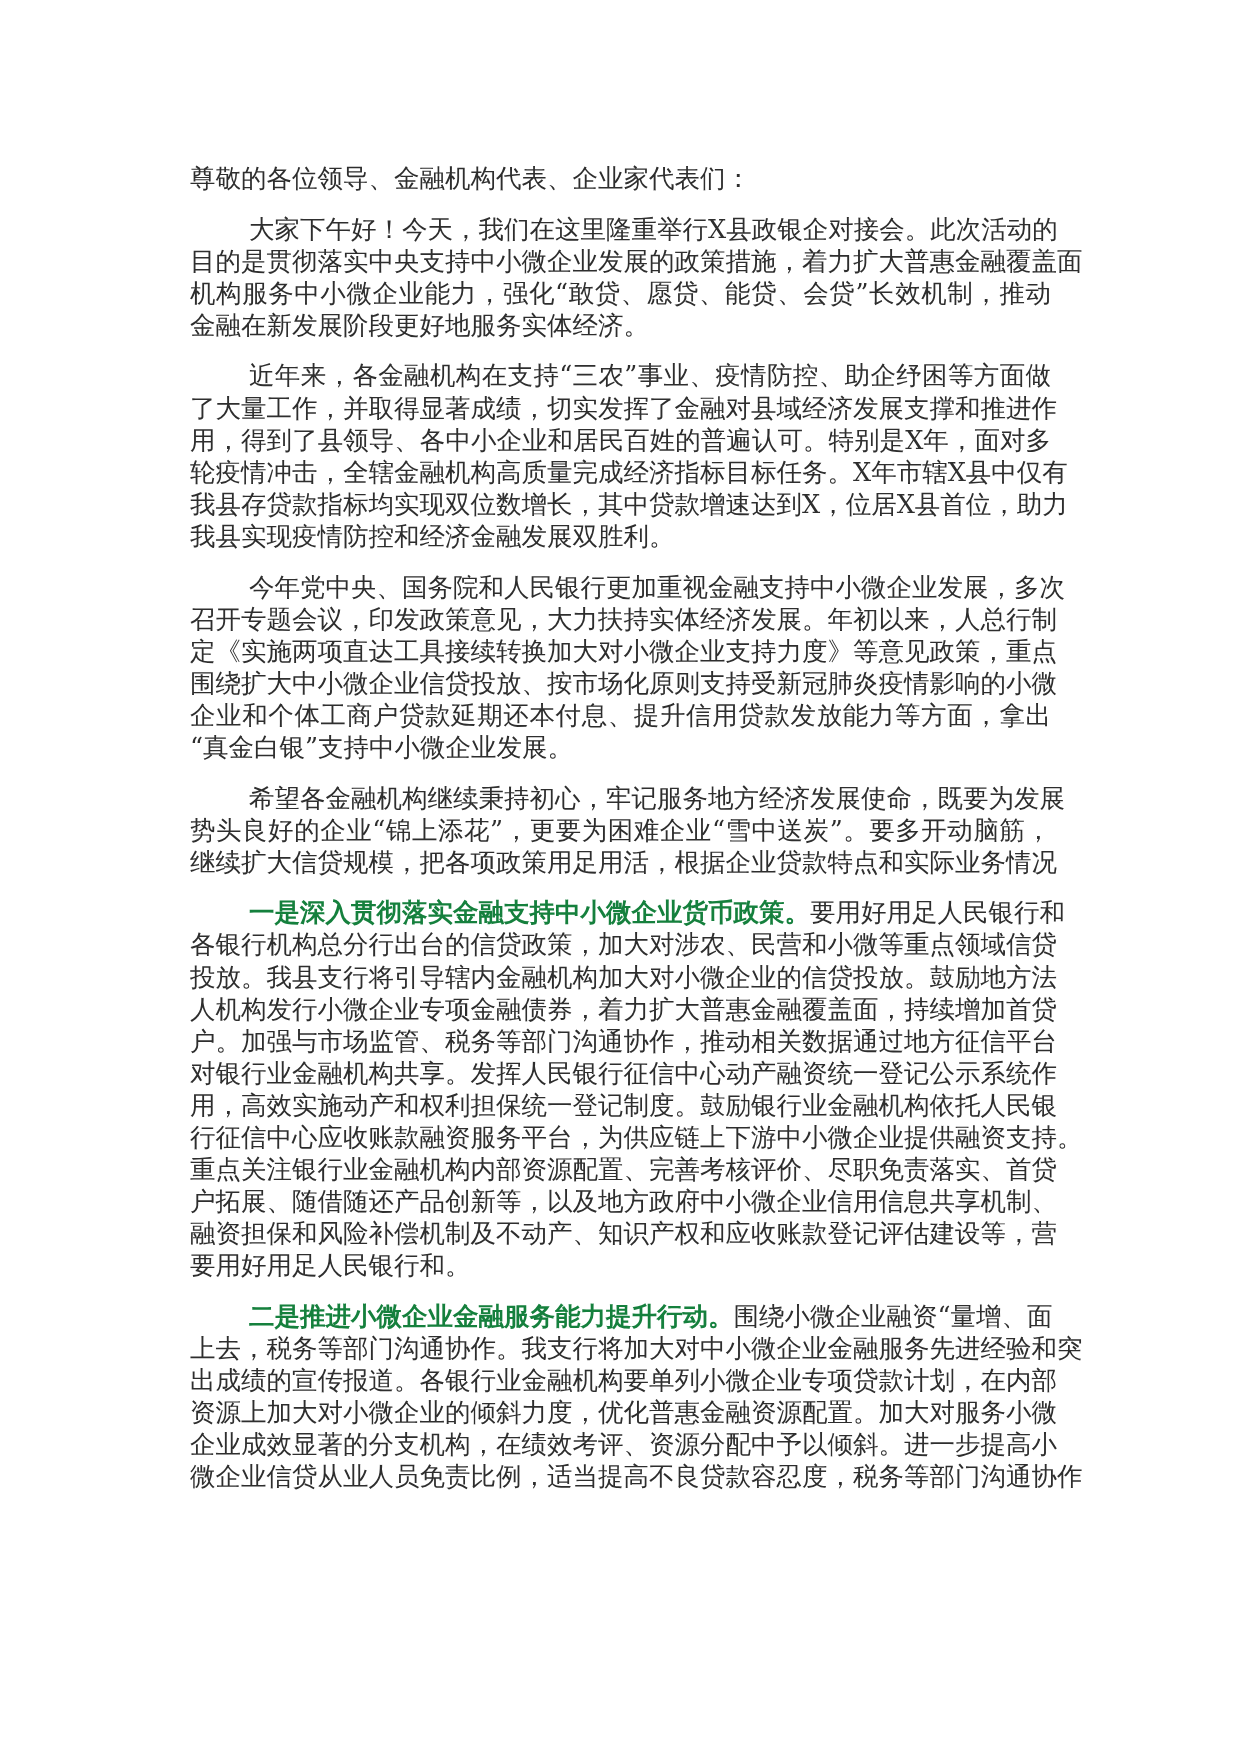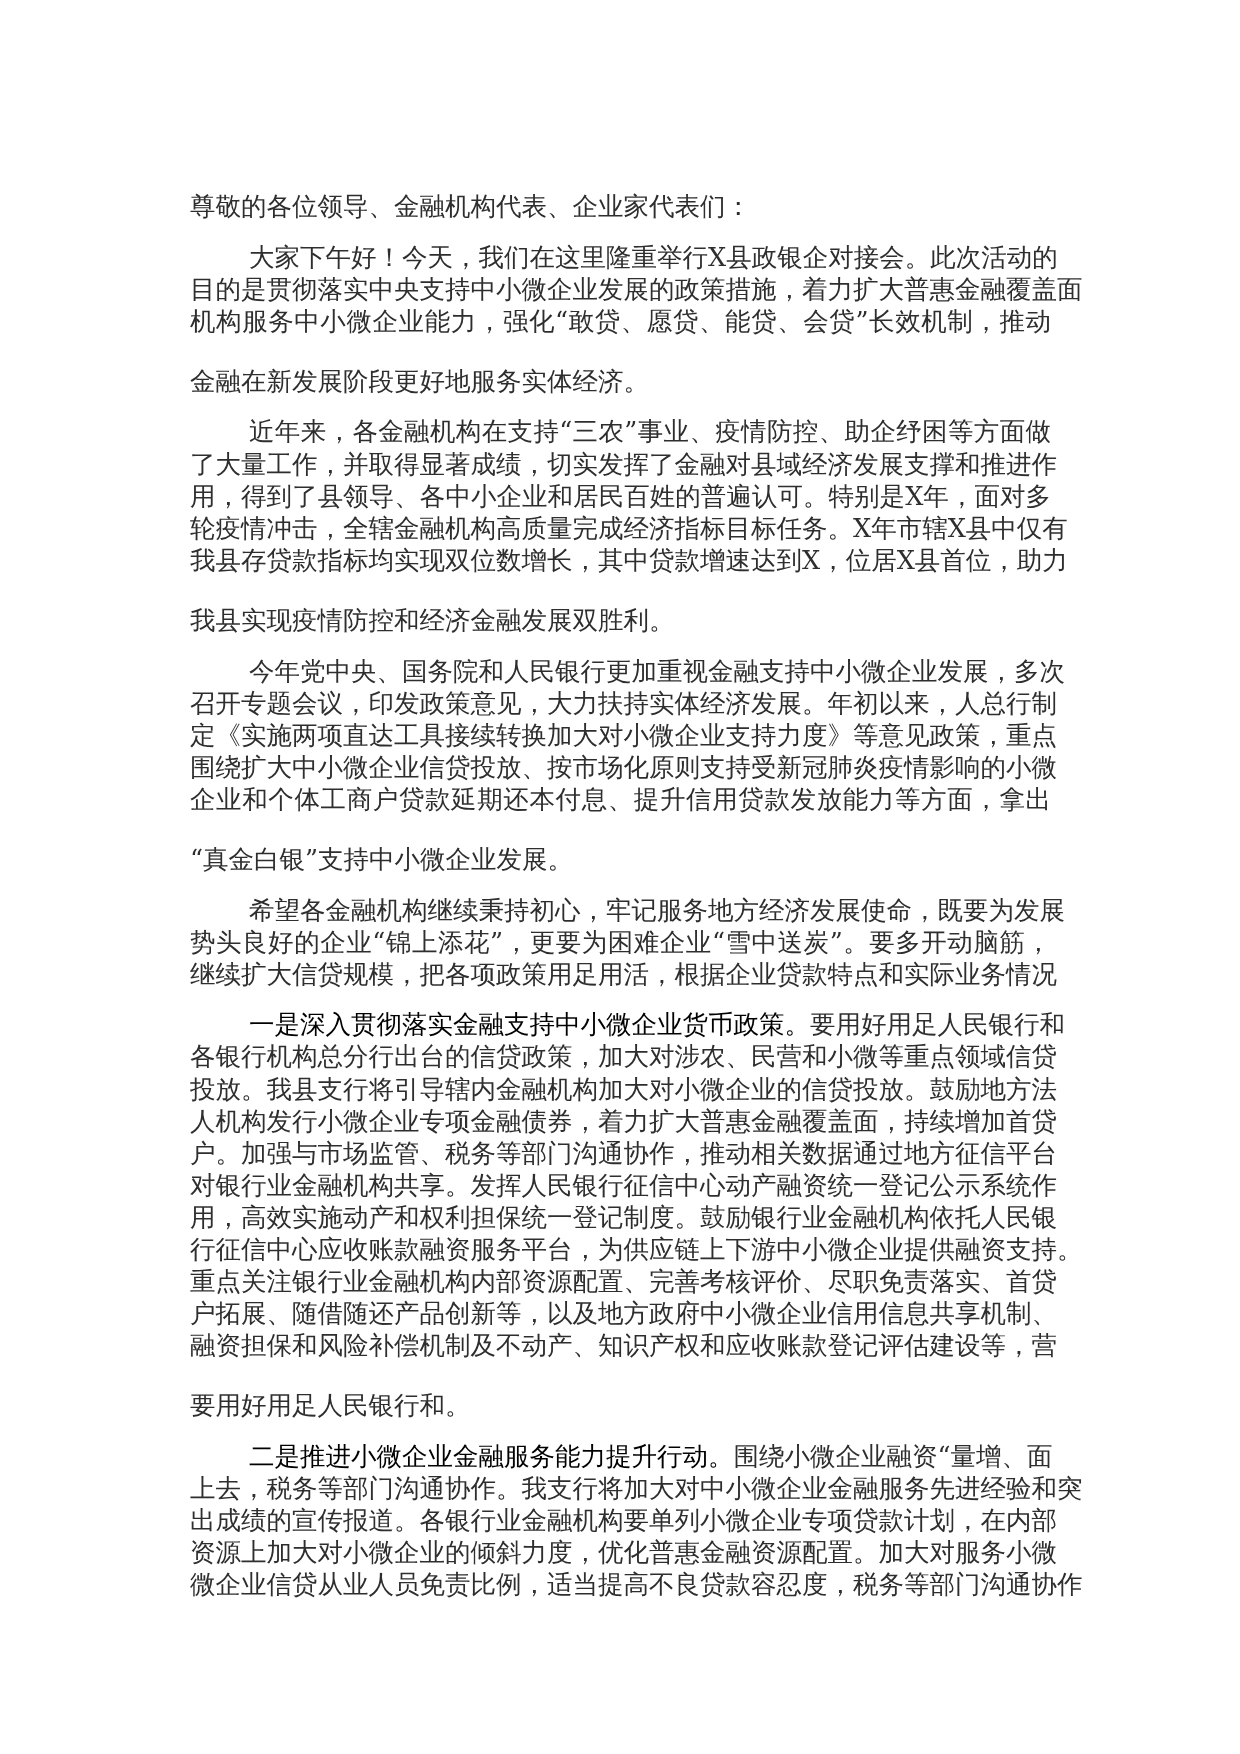--- a/index.html
+++ b/index.html
@@ -29,31 +29,30 @@
     height: 32.1px;
     line-height: 32.1px;
     font-size: 25.5px;
     white-space: nowrap;
     text-align: justify;
     text-align-last: justify;
     overflow: visible;
   }
   .line.last {
     text-align-last: left;
-    margin-top: 28px;
   }
   .line.indent {
     padding-left: 59px;
   }
   .salutation .line {
     text-align-last: left;
   }
   .lead {
-    font-weight: normal;
-    color: #000000;
+    font-weight: bold;
+    color: #15803d;
   }
 </style>
 </head>
 <body>
 
 <div class="page">
 
   <div class="para salutation">
     <span class="line last">尊敬的各位领导、金融机构代表、企业家代表们：</span>
   </div>
@@ -102,16 +101,17 @@
     <span class="line">户拓展、随借随还产品创新等，以及地方政府中小微企业信用信息共享机制、</span>
     <span class="line">融资担保和风险补偿机制及不动产、知识产权和应收账款登记评估建设等，营</span>
     <span class="line last">要用好用足人民银行和。</span>
   </div>
 
   <div class="para">
     <span class="line indent"><b class="lead">二是推进小微企业金融服务能力提升行动。</b><span>围绕小微企业融资“量增、面</span></span>
     <span class="line">上去，税务等部门沟通协作。我支行将加大对中小微企业金融服务先进经验和突</span>
     <span class="line">出成绩的宣传报道。各银行业金融机构要单列小微企业专项贷款计划，在内部</span>
     <span class="line">资源上加大对小微企业的倾斜力度，优化普惠金融资源配置。加大对服务小微</span>
+    <span class="line">企业成效显著的分支机构，在绩效考评、资源分配中予以倾斜。进一步提高小</span>
     <span class="line">微企业信贷从业人员免责比例，适当提高不良贷款容忍度，税务等部门沟通协作</span>
   </div>
 
 </div>
 
 </body></html>

